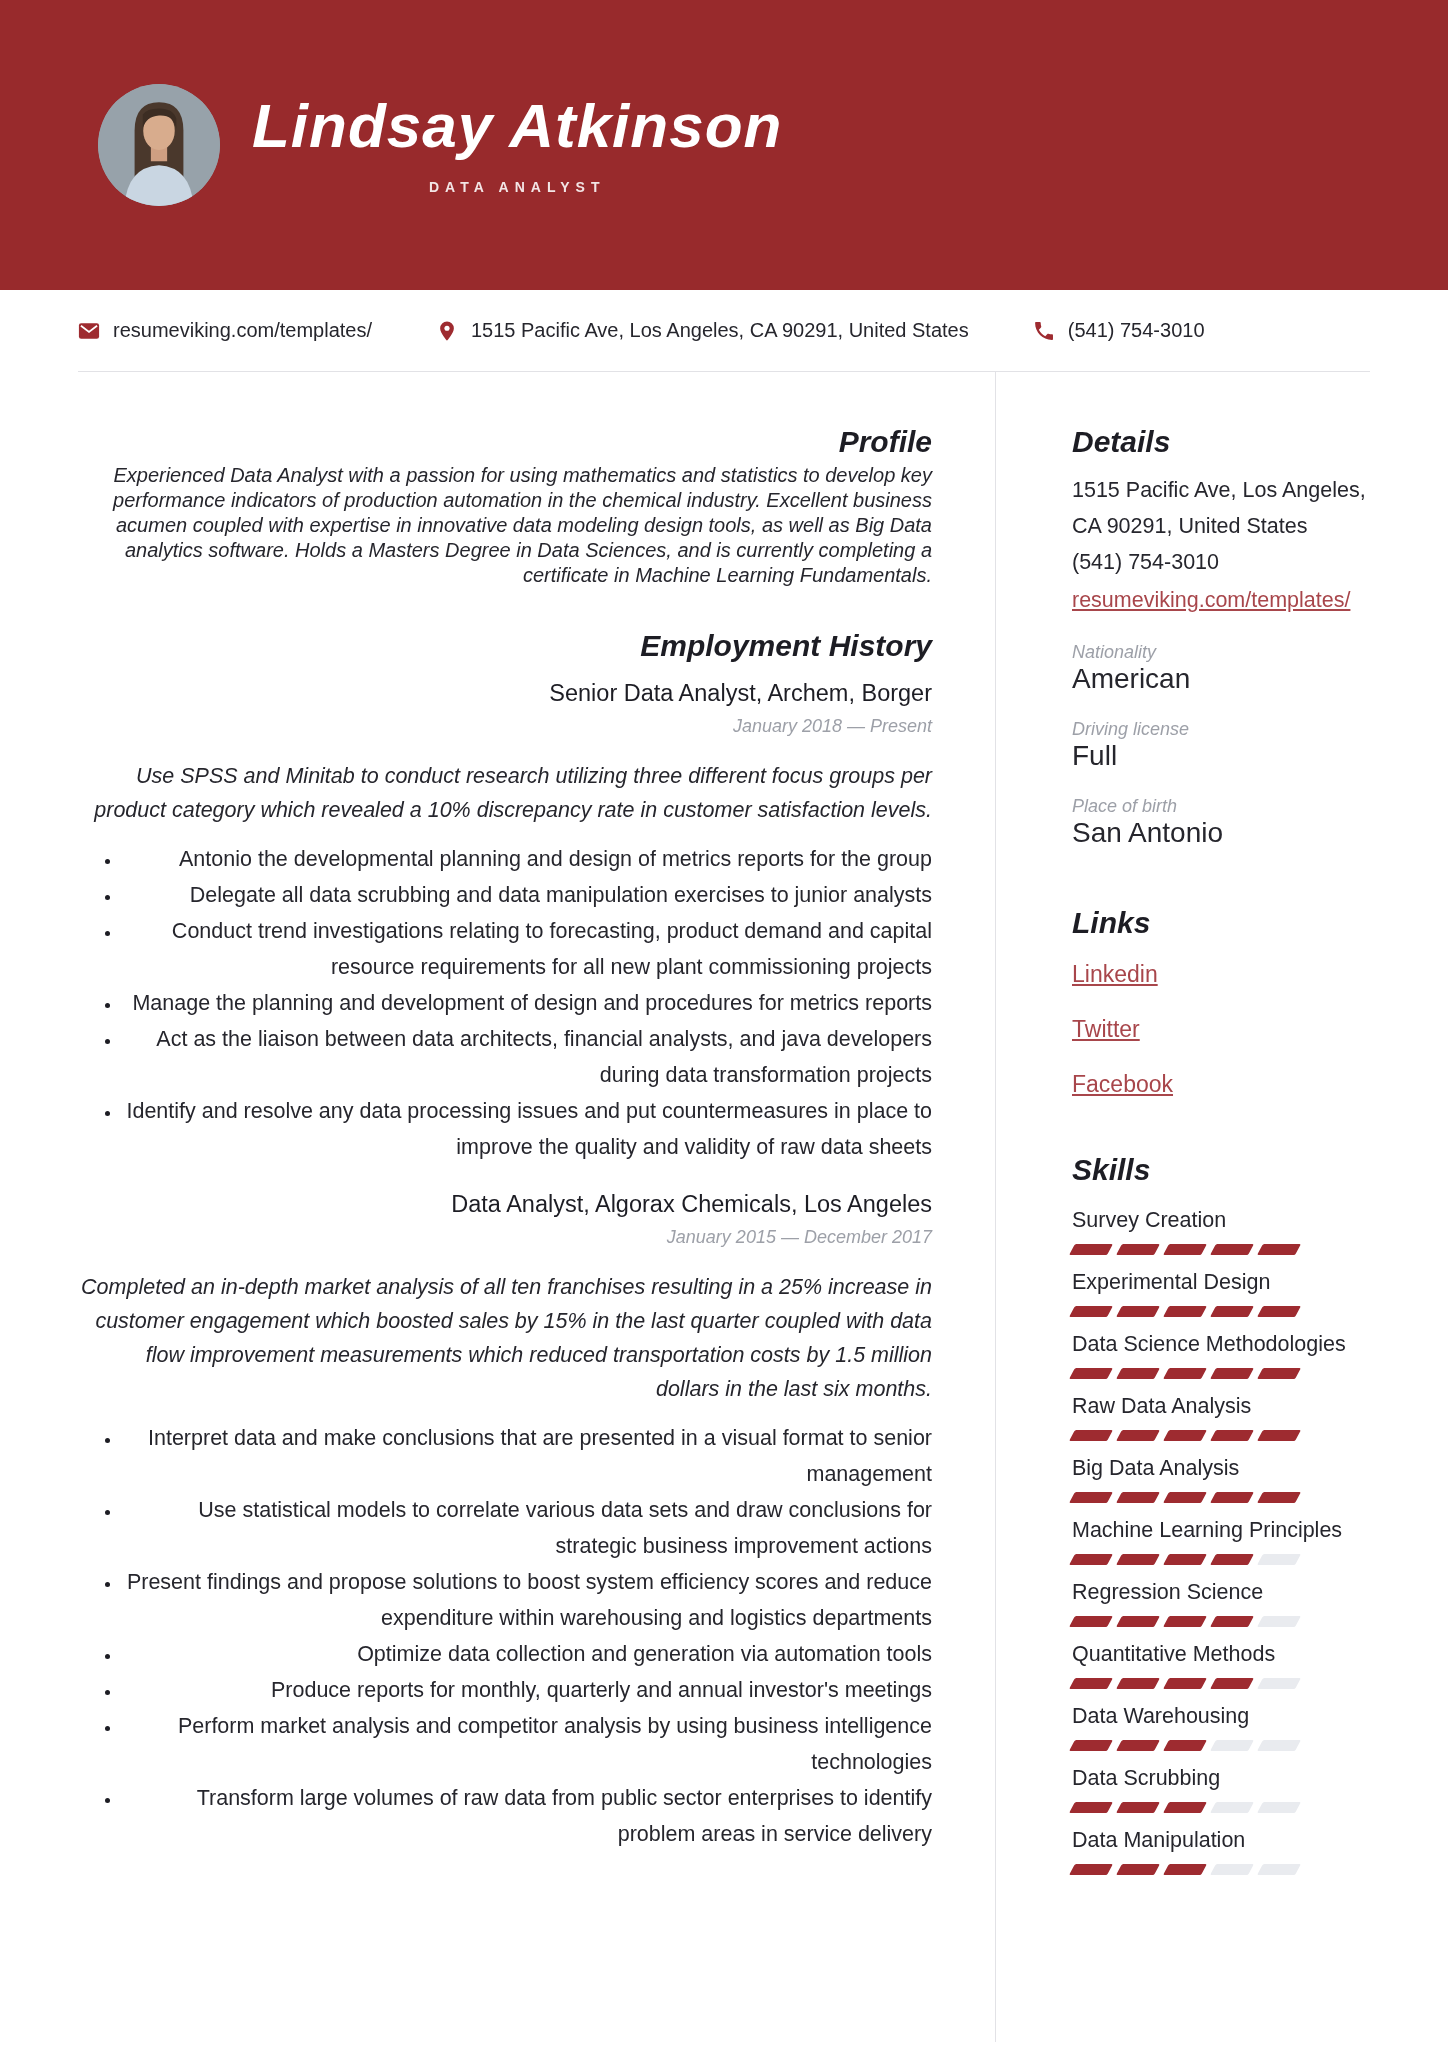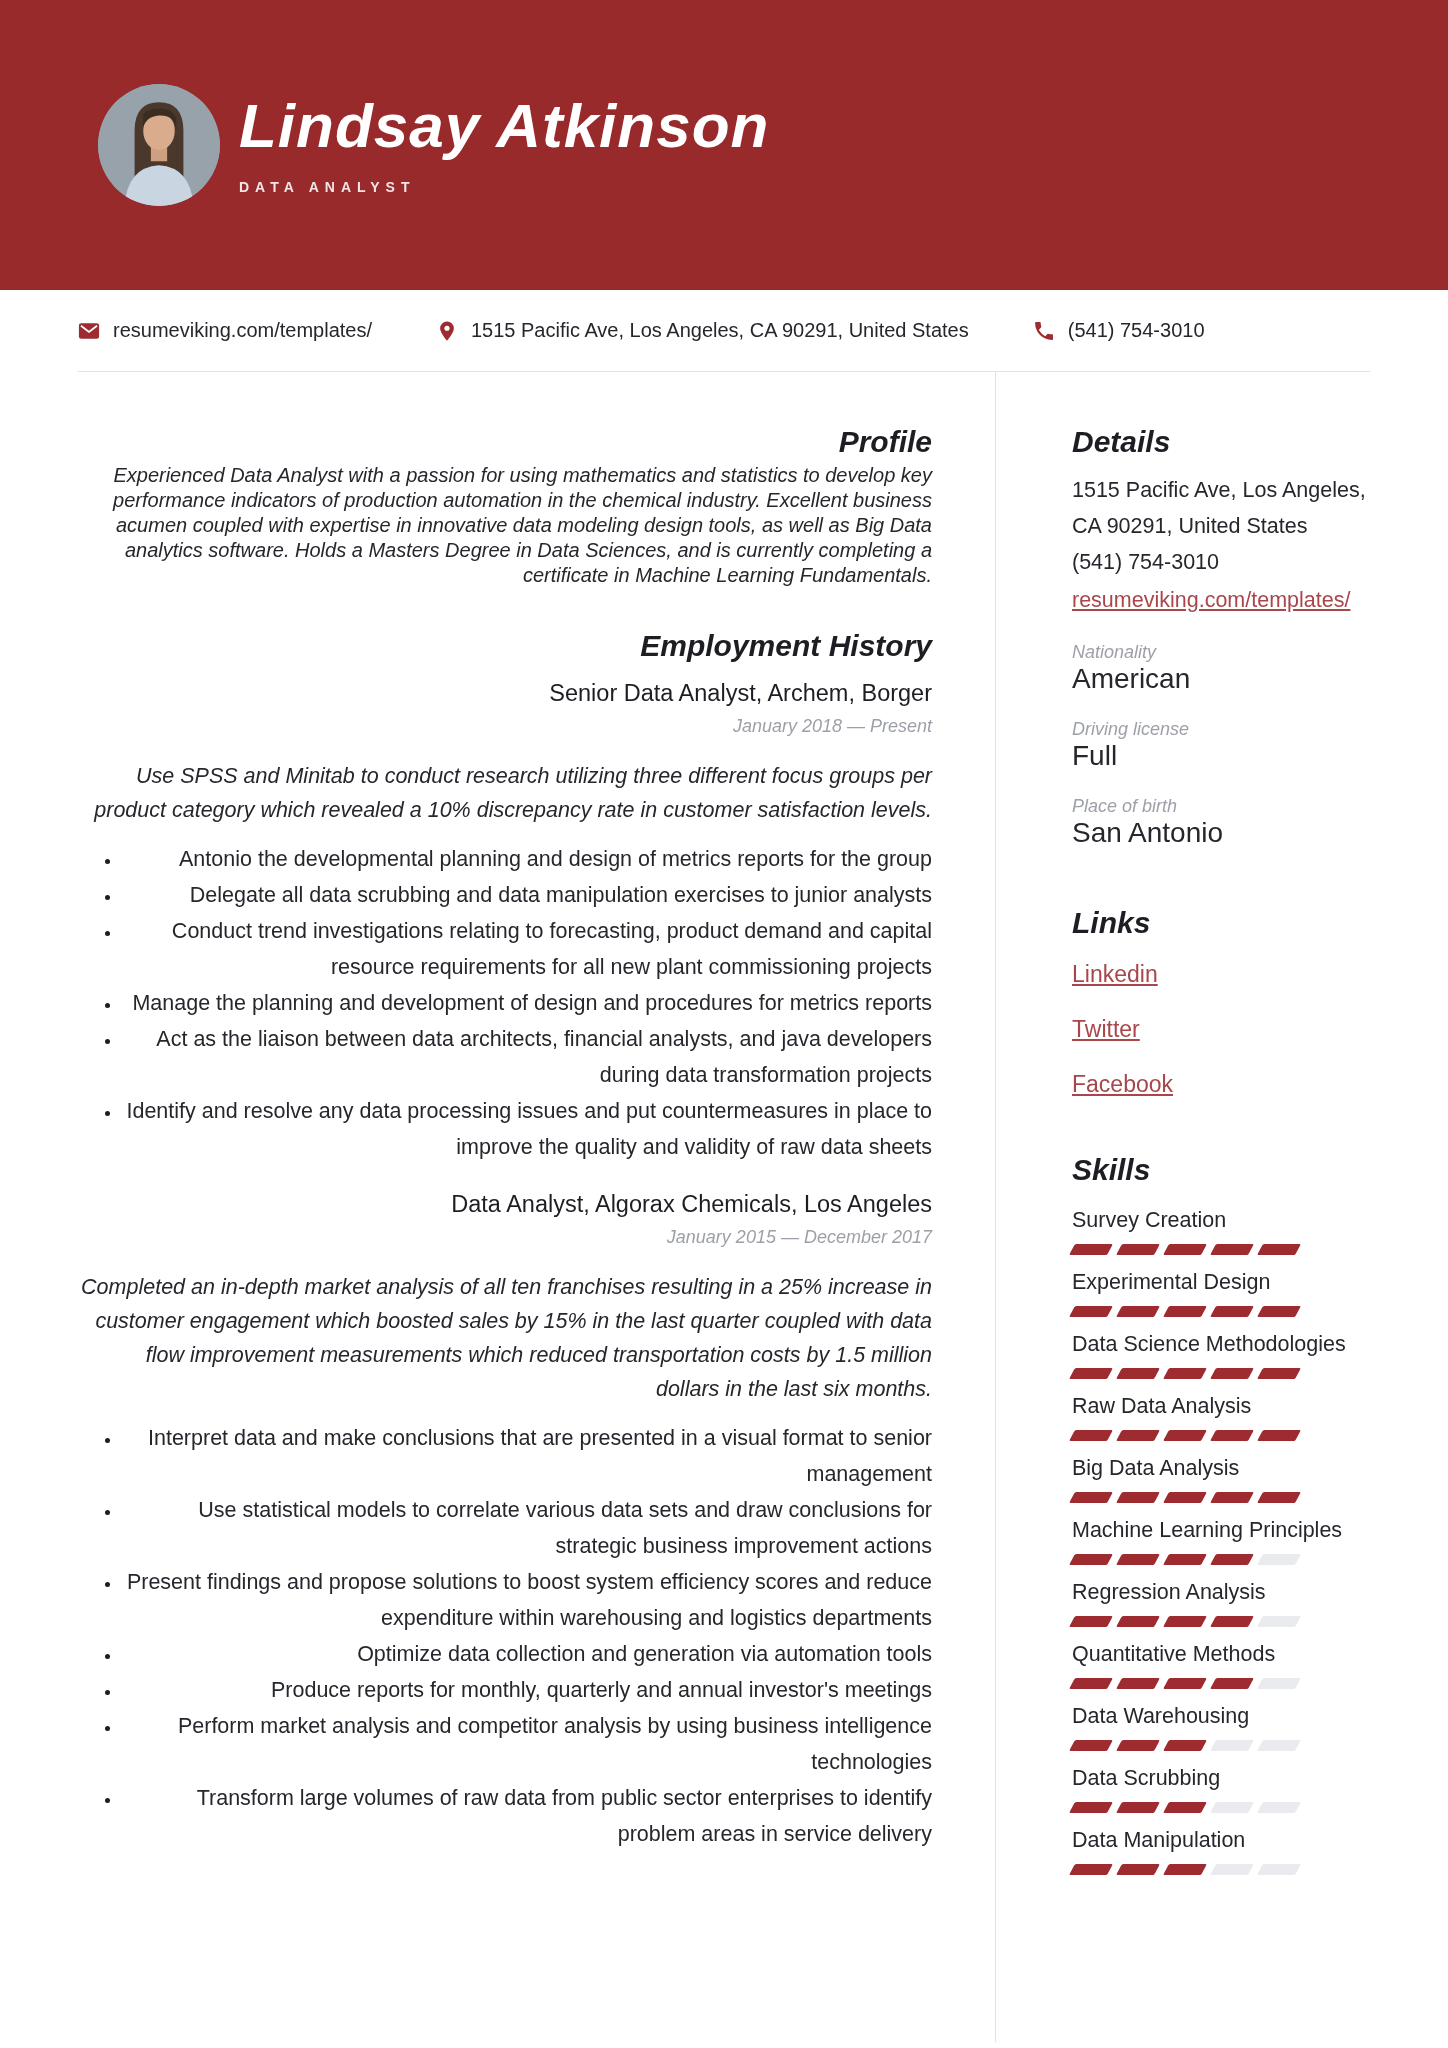--- a/index.html
+++ b/index.html
@@ -15,21 +15,21 @@
   *{box-sizing:border-box;}
   html,body{margin:0;padding:0;background:#fff;}
   .page{
     width:1448px;height:2048px;background:#fff;position:relative;overflow:hidden;
     font-family:"Liberation Sans",sans-serif;color:var(--text);
   }
   
   .header{height:290px;background:var(--header-bg);display:flex;align-items:center;}
   .avatar{width:122px;height:122px;border-radius:50%;overflow:hidden;margin-left:98px;flex:none;background:#97a2aa;}
   .avatar svg{display:block;width:100%;height:100%;}
-  .header-text{margin-left:19px;}
+  .header-text{margin-left:32px;text-align:center;}
   .name{margin:0;color:#fff;font-size:62px;line-height:1;font-weight:bold;font-style:italic;letter-spacing:1px;}
   .role{margin-top:22px;color:rgba(255,255,255,.88);font-size:14px;font-weight:bold;letter-spacing:6px;}
   
   .contact-bar{margin:0 78px;height:82px;display:flex;align-items:center;column-gap:64px;border-bottom:1px solid var(--divider);}
   .contact-item{display:flex;align-items:center;gap:13px;font-size:20px;color:var(--text);cursor:pointer;}
   .contact-item svg{width:22px;height:22px;flex:none;}
   .icon-fill{fill:var(--accent);}
   
   .body{display:flex;margin:0 78px;min-height:1670px;}
   .main{width:918px;padding-right:63px;border-right:1px solid var(--divider);text-align:right;}
@@ -233,21 +233,21 @@
               <div class="skill-name">Machine Learning Principles</div>
               <div class="skill-bar">
                 <div class="seg filled"></div>
                 <div class="seg filled"></div>
                 <div class="seg filled"></div>
                 <div class="seg filled"></div>
                 <div class="seg"></div>
               </div>
             </div>
             <div class="skill">
-              <div class="skill-name">Regression Analysis</div>
+              <div class="skill-name">Regression Science</div>
               <div class="skill-bar">
                 <div class="seg filled"></div>
                 <div class="seg filled"></div>
                 <div class="seg filled"></div>
                 <div class="seg filled"></div>
                 <div class="seg"></div>
               </div>
             </div>
             <div class="skill">
               <div class="skill-name">Quantitative Methods</div>

